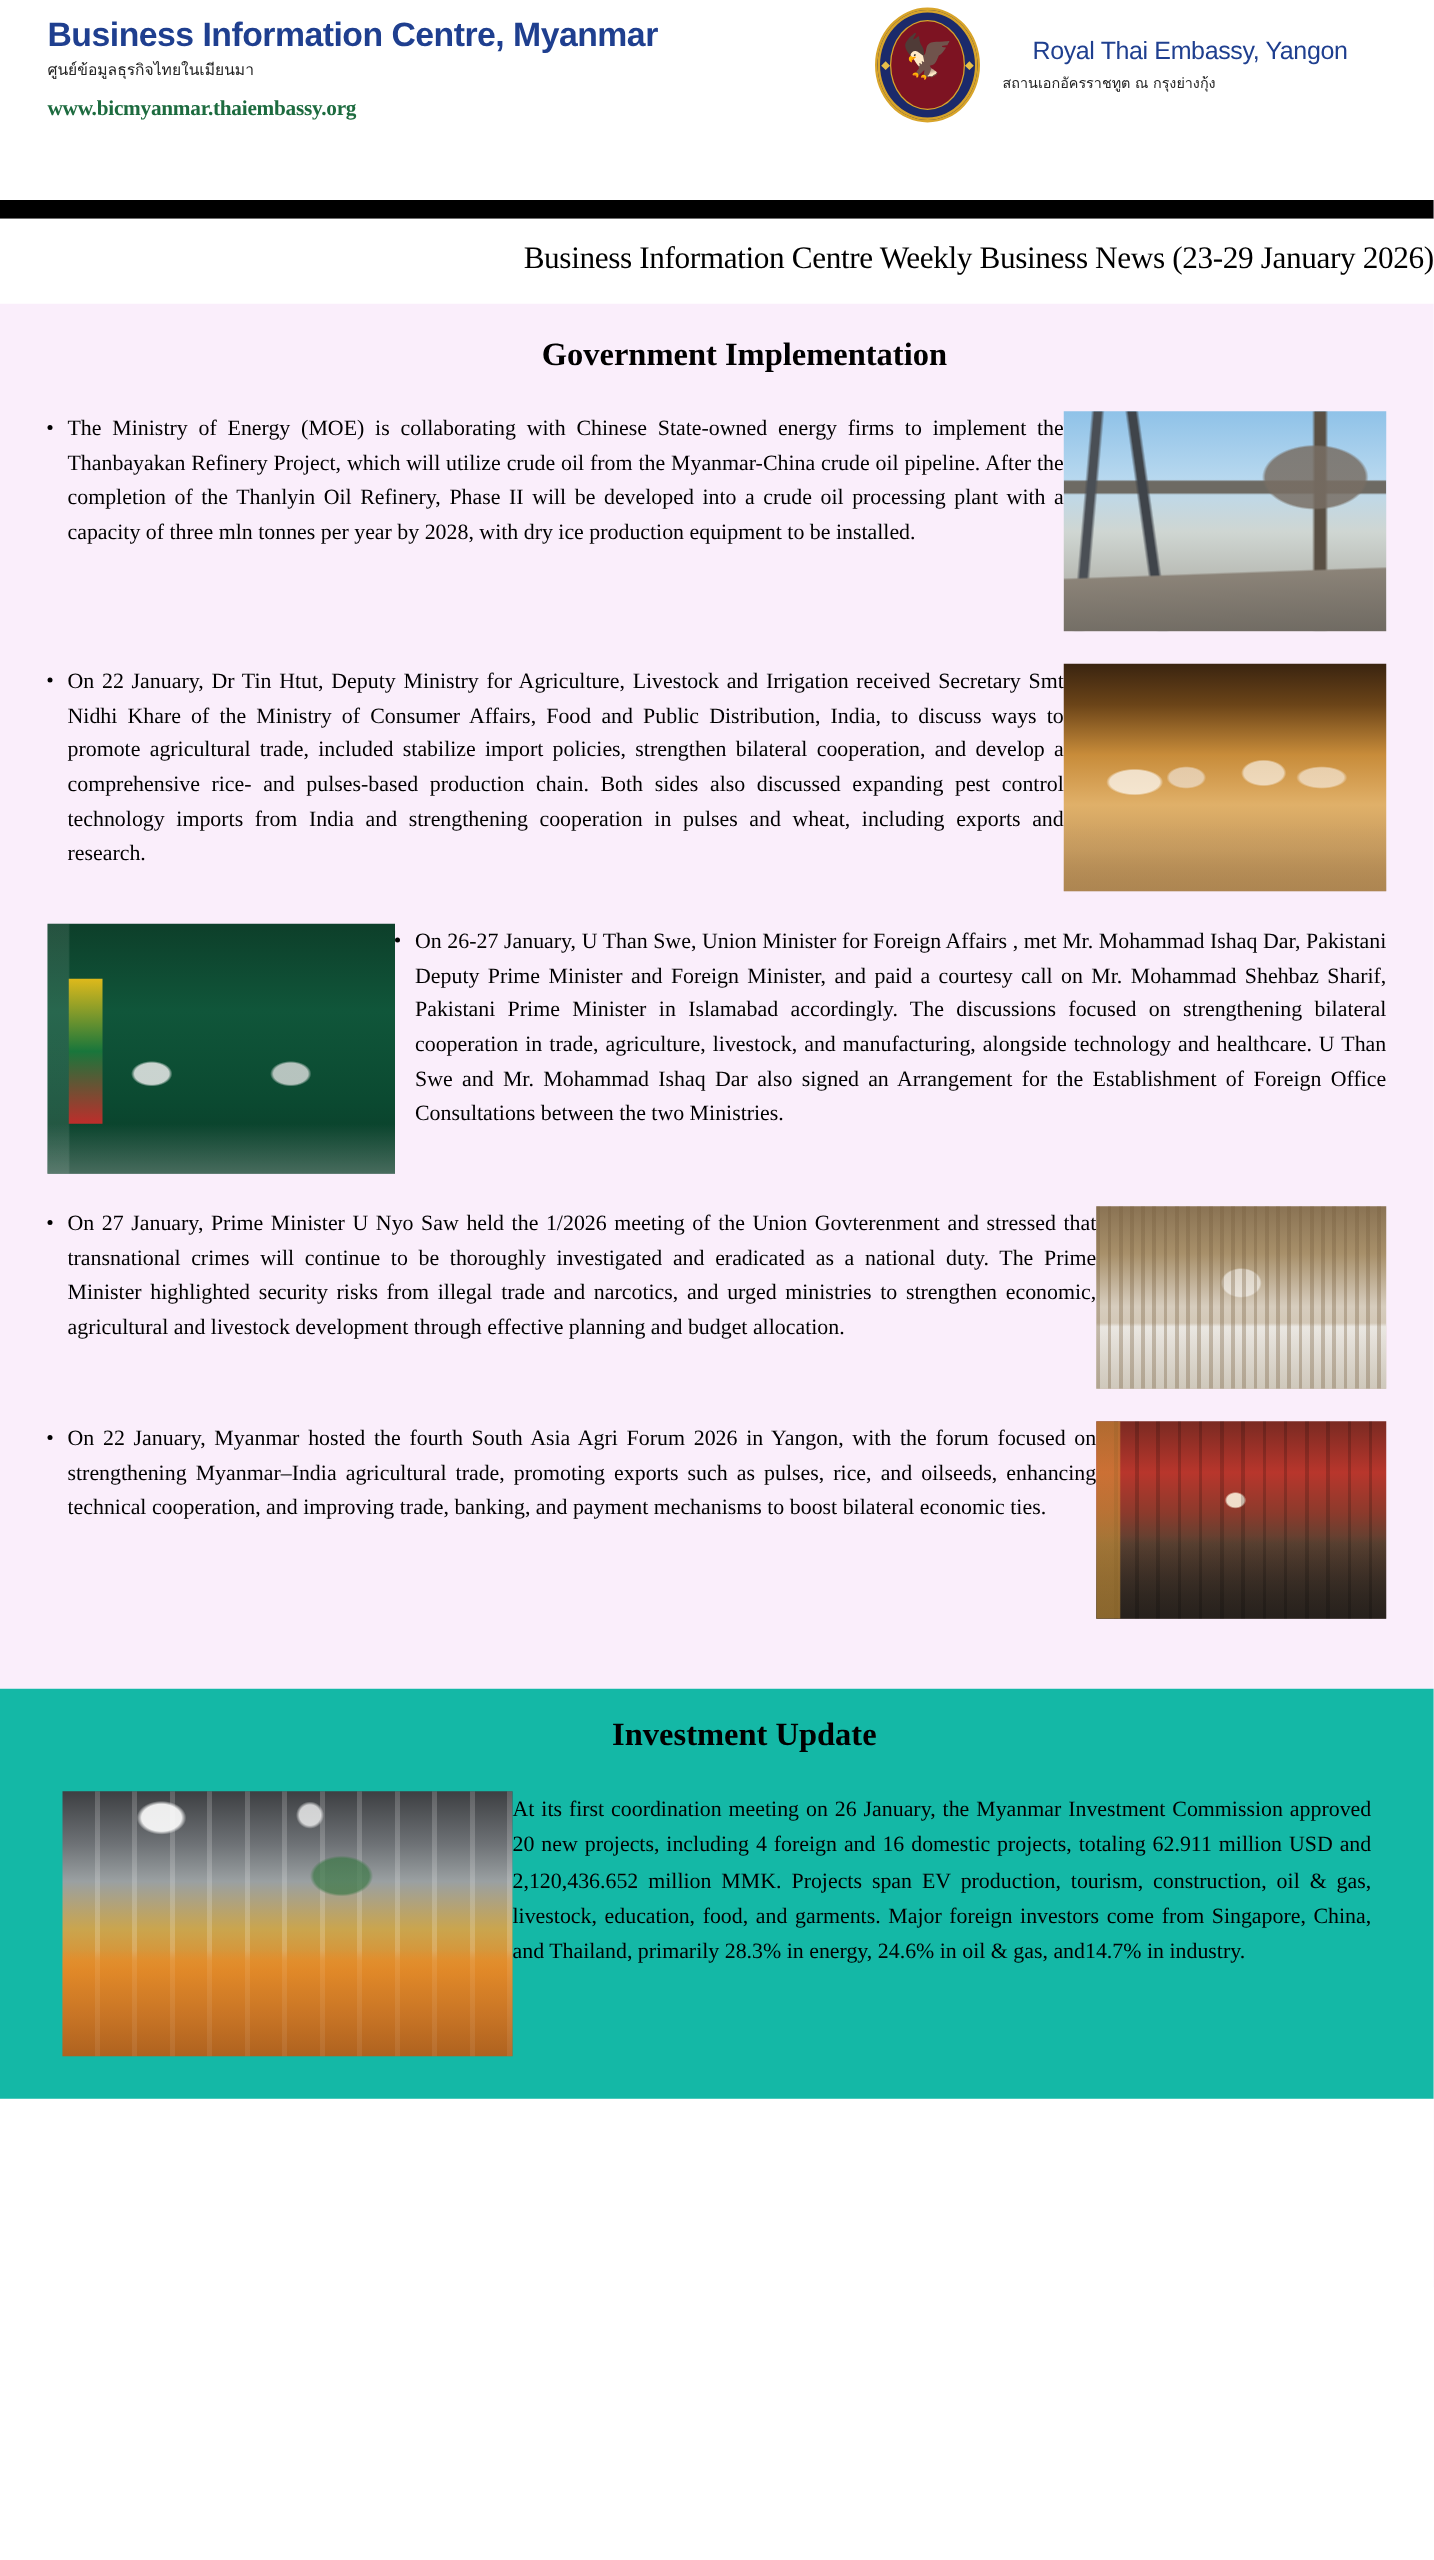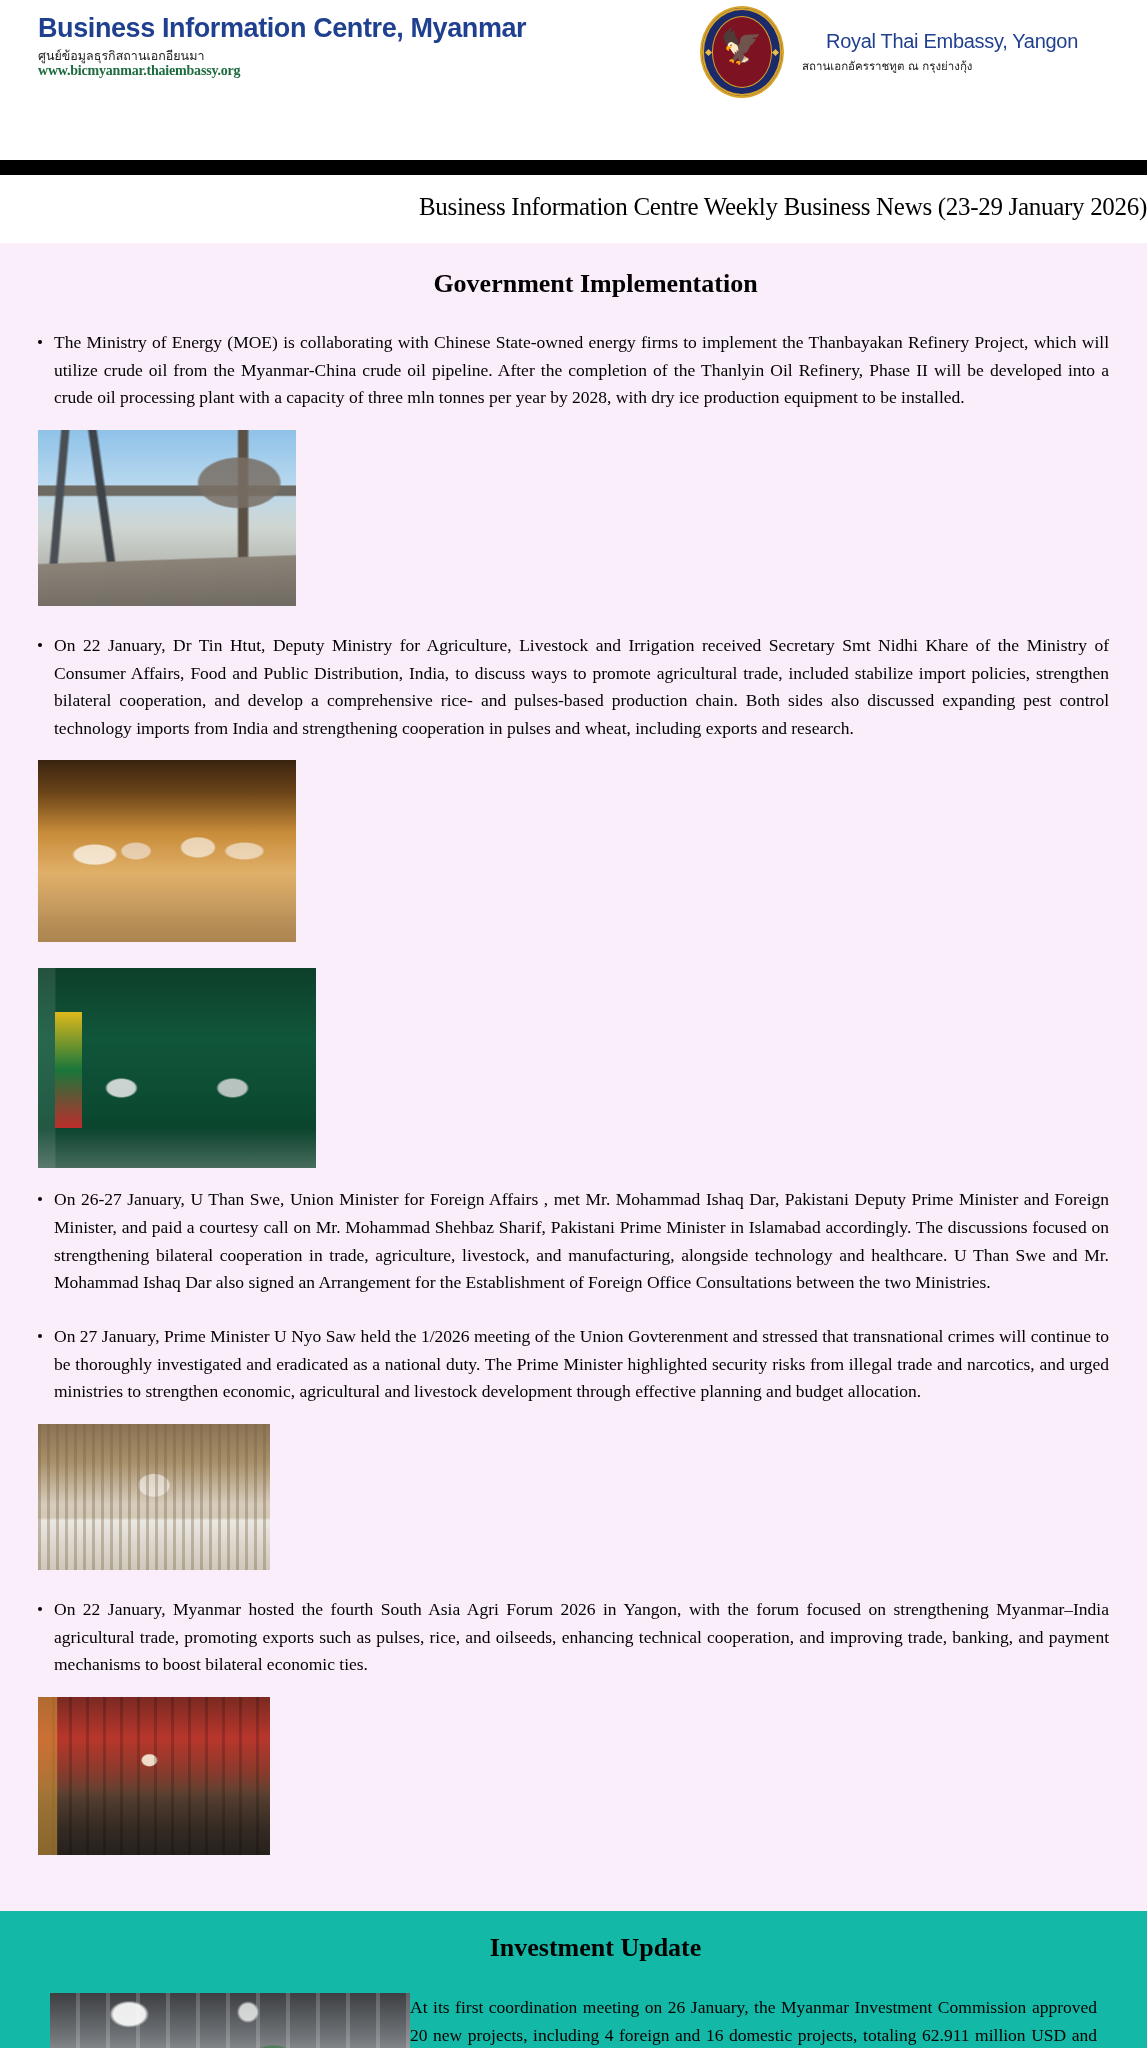--- a/index.html
+++ b/index.html
@@ -36,23 +36,24 @@
   }
   .bic-thai {
     font-family: "DejaVu Sans", "Liberation Sans", sans-serif;
     font-size: 12.5px;
     color: #222222;
     margin-top: 4px;
     line-height: 1.2;
   }
   .bic-url {
     font-family: "Liberation Serif", "DejaVu Serif", serif;
-    font-size: 14px;
+    font-size: 17px;
     font-weight: bold;
     color: #1d6b3f;
+    margin-top: 14px;
     letter-spacing: -0.2px;
     white-space: nowrap;
   }
 
   .emblem-block {
     position: absolute;
     left: 700px;
     top: 6px;
     display: flex;
     align-items: center;
@@ -146,24 +147,22 @@
     font-weight: bold;
     text-align: center;
     color: #000000;
     margin-bottom: 30px;
     padding-left: 44px;
   }
 
   .news-row {
     display: flex;
     align-items: flex-start;
-    gap: 18px;
     padding: 0 38px 0 38px;
     margin-bottom: 26px;
-    flex-direction: column;
   }
 
   .bullet-wrap {
     display: flex;
     gap: 10px;
     flex: 1 1 auto;
   }
   .bullet-dot {
     flex: 0 0 auto;
     width: 6px;
@@ -325,21 +324,21 @@
     flex: 1 1 auto;
   }
 </style>
 </head>
 <body>
 
 <div class="masthead">
 
   <div class="bic-block">
     <div class="bic-title">Business Information Centre, Myanmar</div>
-    <div class="bic-thai">ศูนย์ข้อมูลธุรกิสถานเอกอียนมา</div>
+    <div class="bic-thai">ศูนย์ข้อมูลธุรกิจไทยในเมียนมา</div>
     <div class="bic-url">www.bicmyanmar.thaiembassy.org</div>
   </div>
 
   <div class="emblem-block">
     <div class="emblem">
       <div class="ring"></div>
       <div class="inner"></div>
       <div class="garuda">🦅</div>
       <div class="dot-l"></div>
       <div class="dot-r"></div>

